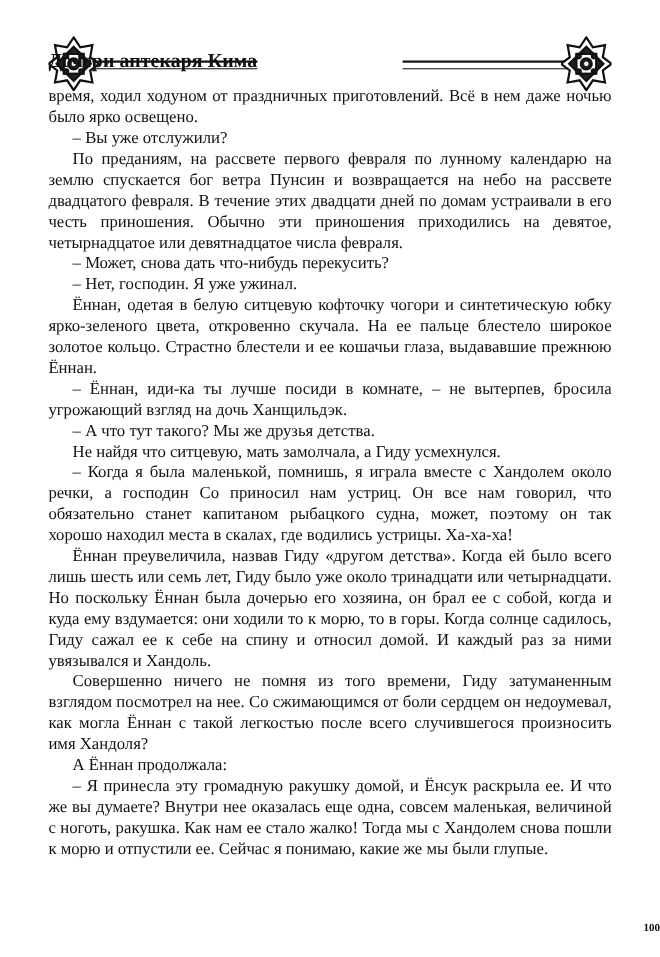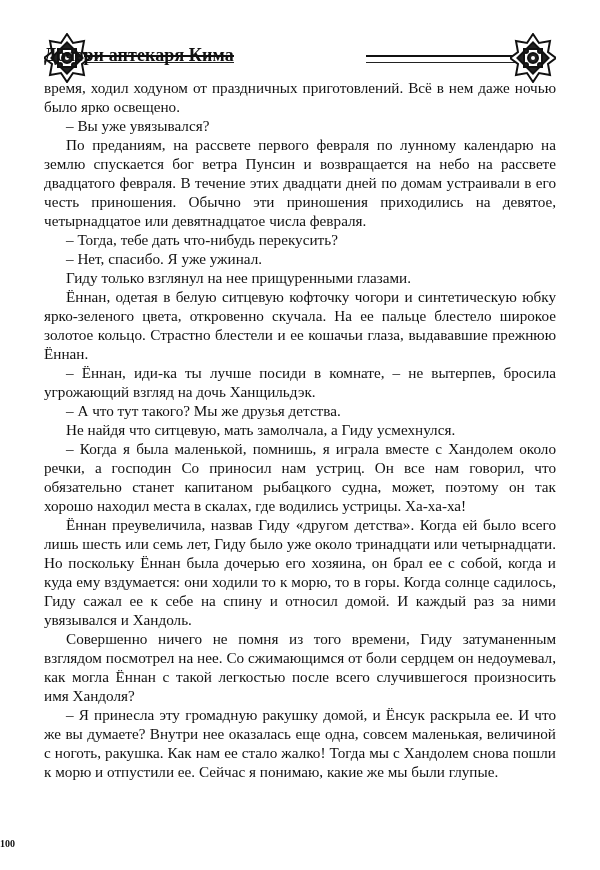--- a/index.html
+++ b/index.html
@@ -23,21 +23,21 @@
     position: absolute; left: 0; right: 0; top: 12px; text-align: left;
     font-weight: bold; font-size: 18px; letter-spacing: 0.1px;
   }
   .body-text {
     position: absolute; left: 44px; top: 78px; width: 512px;
     font-size: 15.2px; line-height: 19px; text-align: justify;
   }
   .body-text p { margin: 0; text-indent: 22px; }
   .body-text p.noindent { text-indent: 0; }
   .page-number {
-    position: absolute; left: 0; right: 0; top: 838px; text-align: left;
+    position: absolute; left: 0; right: 0; top: 838px; text-align: right;
     font-size: 10px; font-weight: bold;
   }
 </style>
 </head>
 <body>
 
 <div class="header">
   <svg class="ornament left" viewBox="0 0 46 50">
     <g fill="none" stroke="#111" stroke-width="2">
       <polygon points="23,1 29,10 40,8 38,19 46,25 38,31 40,42 29,40 23,49 17,40 6,42 8,31 0,25 8,19 6,8 17,10" fill="#fff"></polygon>
@@ -64,29 +64,29 @@
       <circle cx="16" cy="18" r="2" fill="#222"></circle>
         <circle cx="30" cy="18" r="2" fill="#222"></circle>
       <circle cx="16" cy="32" r="2" fill="#222"></circle>
         <circle cx="30" cy="32" r="2" fill="#222"></circle>
     </g>
   </svg>
 </div>
 
 <div class="body-text">
   <p class="noindent">время, ходил ходуном от праздничных приготовлений. Всё в нем даже ночью было ярко освещено.</p>
-  <p>– Вы уже увязывался?</p>
+  <p>– Вы уже отслужили?</p>
   <p>По преданиям, на рассвете первого февраля по лунному календарю на землю спускается бог ветра Пунсин и возвращается на небо на рассвете двадцатого февраля. В течение этих двадцати дней по домам устраивали в его честь приношения. Обычно эти приношения приходились на девятое, четырнадцатое или девятнадцатое числа февраля.</p>
-  <p>– Тогда, тебе дать что-нибудь перекусить?</p>
-  <p>– Нет, спасибо. Я уже ужинал.</p>
-  <p>Гиду только взглянул на нее прищуренными глазами.</p>
+  <p>– Может, снова дать что-нибудь перекусить?</p>
+  <p>– Нет, господин. Я уже ужинал.</p>
   <p>Ённан, одетая в белую ситцевую кофточку чогори и синтетическую юбку ярко-зеленого цвета, откровенно скучала. На ее пальце блестело широкое золотое кольцо. Страстно блестели и ее кошачьи глаза, выдававшие прежнюю Ённан.</p>
   <p>– Ённан, иди-ка ты лучше посиди в комнате, – не вытерпев, бросила угрожающий взгляд на дочь Ханщильдэк.</p>
   <p>– А что тут такого? Мы же друзья детства.</p>
   <p>Не найдя что ситцевую, мать замолчала, а Гиду усмехнулся.</p>
   <p>– Когда я была маленькой, помнишь, я играла вместе с Хандолем около речки, а господин Со приносил нам устриц. Он все нам говорил, что обязательно станет капитаном рыбацкого судна, может, поэтому он так хорошо находил места в скалах, где водились устрицы. Ха-ха-ха!</p>
   <p>Ённан преувеличила, назвав Гиду «другом детства». Когда ей было всего лишь шесть или семь лет, Гиду было уже около тринадцати или четырнадцати. Но поскольку Ённан была дочерью его хозяина, он брал ее с собой, когда и куда ему вздумается: они ходили то к морю, то в горы. Когда солнце садилось, Гиду сажал ее к себе на спину и относил домой. И каждый раз за ними увязывался и Хандоль.</p>
   <p>Совершенно ничего не помня из того времени, Гиду затуманенным взглядом посмотрел на нее. Со сжимающимся от боли сердцем он недоумевал, как могла Ённан с такой легкостью после всего случившегося произносить имя Хандоля?</p>
+  <p>А Ённан продолжала:</p>
   <p>– Я принесла эту громадную ракушку домой, и Ёнсук раскрыла ее. И что же вы думаете? Внутри нее оказалась еще одна, совсем маленькая, величиной с ноготь, ракушка. Как нам ее стало жалко! Тогда мы с Хандолем снова пошли к морю и отпустили ее. Сейчас я понимаю, какие же мы были глупые.</p>
 
 </div>
 
 <div class="page-number">100</div>
 
 </body></html>

